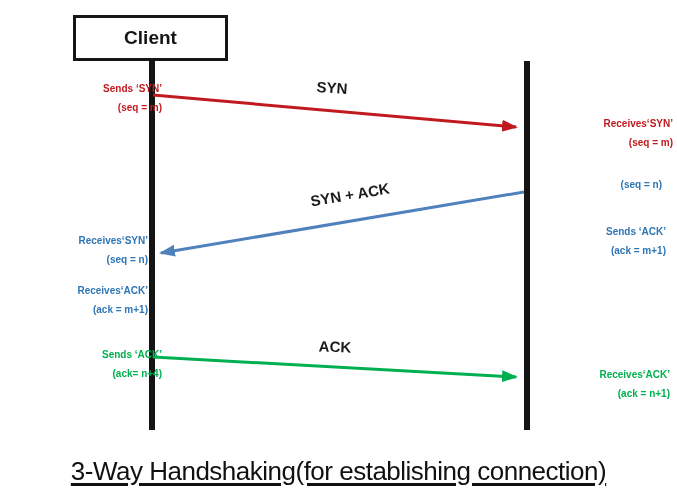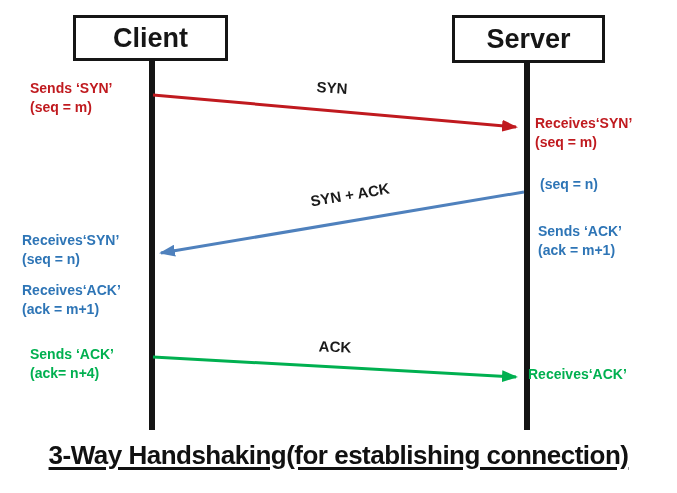--- a/index.html
+++ b/index.html
@@ -3,66 +3,63 @@
 <meta charset="utf-8">
 <style>
   html,body { margin:0; padding:0; background:#ffffff; }
   .stage {
     position:relative; width:677px; height:493px; background:#ffffff;
     font-family:"Liberation Sans", sans-serif; overflow:hidden;
   }
   .actor-box {
     position:absolute; border:3px solid #161616; background:#ffffff;
     display:flex; align-items:center; justify-content:center;
-    font-weight:bold; font-size:27px; color:#161616; box-sizing:border-box;
+    font-weight:bold; font-size:19px; color:#161616; box-sizing:border-box;
   }
   .client-box { left:73px; top:15px; width:155px; height:46px; }
   .server-box { left:452px; top:15px; width:153px; height:48px; }
   .lifeline { position:absolute; width:6px; background:#141414; }
   .client-line { left:149px; top:59px; height:371px; }
   .server-line { left:524px; top:61px; height:369px; }
   svg.arrows { position:absolute; left:0; top:0; pointer-events:none; }
   svg.arrows line { stroke-width:3; }
   .side-label {
-    position:absolute; font-weight:bold; font-size:14px; line-height:19px;
-    text-align:left; white-space:nowrap;
+    position:absolute; font-weight:bold; font-size:10px; line-height:19px;
+    text-align:right; white-space:nowrap;
   }
   .lbl-client-sends-syn    { left:30px;  top:79px;  width:132px; }
   .lbl-server-receives-syn { left:535px; top:114px; width:138px; }
   .lbl-server-sends-syn    { left:540px; top:175px; width:122px; }
   .lbl-server-sends-ack    { left:538px; top:222px; width:128px; }
   .lbl-client-receives-syn { left:22px;  top:231px; width:126px; }
   .lbl-client-receives-ack { left:22px;  top:281px; width:126px; }
   .lbl-client-sends-ack    { left:30px;  top:345px; width:132px; }
   .lbl-server-receives-ack { left:528px; top:365px; width:142px; }
   .arrow-label {
     position:absolute; font-weight:bold; font-size:15px; color:#1a1a1a;
     text-align:center; white-space:nowrap;
   }
   .lbl-syn     { left:292px; top:79px;  width:80px;  transform:rotate(4deg); }
   .lbl-syn-ack { left:290px; top:186px; width:120px; transform:rotate(-9.5deg); }
   .lbl-ack     { left:295px; top:338px; width:80px;  transform:rotate(2deg); }
   .diagram-title {
-    position:absolute; left:0; right:0; bottom:22px; text-align:center;
-    font-weight:bold; font-size:26px; color:#111111; letter-spacing:-0.5px;
+    position:absolute; left:0; right:0; bottom:6px; text-align:center;
+    font-weight:normal; font-size:26px; color:#111111; letter-spacing:-0.5px;
   }
   .diagram-title span {
     text-decoration:underline; text-decoration-thickness:3px; text-underline-offset:3px;
   }
 </style>
 </head>
 <body>
 
 <div class="stage">
 
   <div class="actor-box client-box">
     <span>Client</span>
-  </div>
-  <div class="actor-box server-box">
-    <span>Server</span>
   </div>
 
   <div class="lifeline client-line"></div>
   <div class="lifeline server-line"></div>
 
   <svg class="arrows" width="677" height="493" viewBox="0 0 677 493">
     <defs>
       <marker id="head-red" markerUnits="userSpaceOnUse" markerWidth="16" markerHeight="12" refX="14" refY="6" orient="auto">
         <path d="M0,0 L16,6 L0,12 z" style="fill: rgb(192, 26, 31);"></path>
       </marker>
@@ -105,19 +102,20 @@
   </div>
   <div class="side-label lbl-server-sends-syn" style="color: rgb(46, 117, 182);">
     <div>(seq = n)</div>
   </div>
   <div class="side-label lbl-server-sends-ack" style="color: rgb(46, 117, 182);">
     <div>Sends ‘ACK’</div>
     <div>(ack = m+1)</div>
   </div>
   <div class="side-label lbl-server-receives-ack" style="color: rgb(0, 176, 80);">
     <div>Receives‘ACK’</div>
+    <div>(ack = n+1)</div>
   </div>
 
   <div class="diagram-title">
     <span>3-Way Handshaking(for establishing connection)</span>
   </div>
 
 </div>
 
 </body></html>

